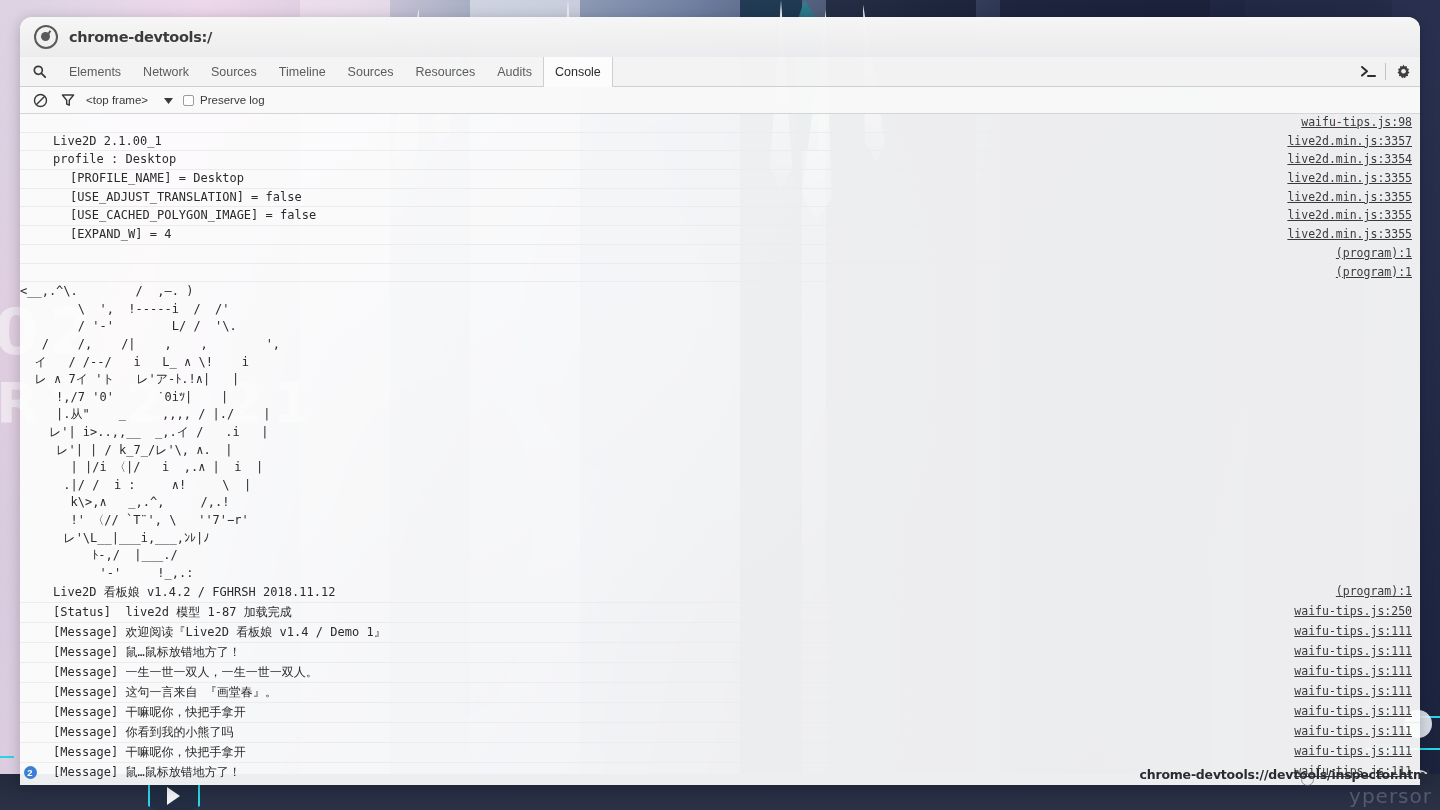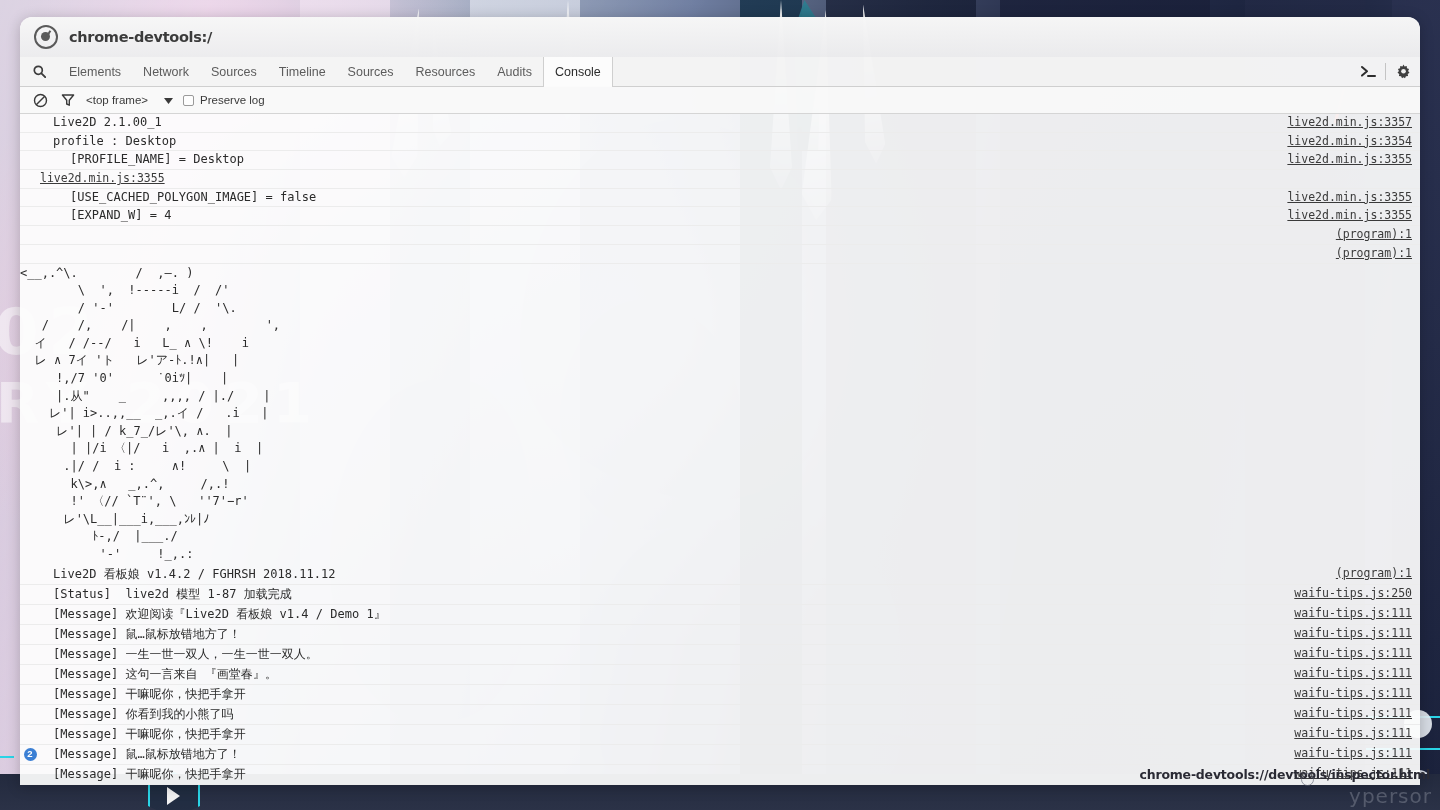--- a/index.html
+++ b/index.html
@@ -328,35 +328,41 @@
       <span class="cb"></span>
       <span>Preserve log</span>
     </div>
   </div>
 
   <div class="console">
 
     <div id="log-rows">
         <div class="row">
           <div class="badgecell"></div>
+          <div class="msg"></div>
+          <div class="src">waifu-tips.js:98</div>
+        </div>
+        <div class="row">
+          <div class="badgecell"></div>
           <div class="msg">Live2D 2.1.00_1</div>
           <div class="src">live2d.min.js:3357</div>
         </div>
         <div class="row">
           <div class="badgecell"></div>
           <div class="msg">profile : Desktop</div>
           <div class="src">live2d.min.js:3354</div>
         </div>
         <div class="row">
           <div class="badgecell"></div>
           <div class="msg ind1">[PROFILE_NAME] = Desktop</div>
           <div class="src">live2d.min.js:3355</div>
         </div>
         <div class="row">
           <div class="badgecell"></div>
+          <div class="msg ind1">[USE_ADJUST_TRANSLATION] = false</div>
           <div class="src">live2d.min.js:3355</div>
         </div>
         <div class="row">
           <div class="badgecell"></div>
           <div class="msg ind1">[USE_CACHED_POLYGON_IMAGE] = false</div>
           <div class="src">live2d.min.js:3355</div>
         </div>
         <div class="row">
           <div class="badgecell"></div>
           <div class="msg ind1">[EXPAND_W] = 4</div>

